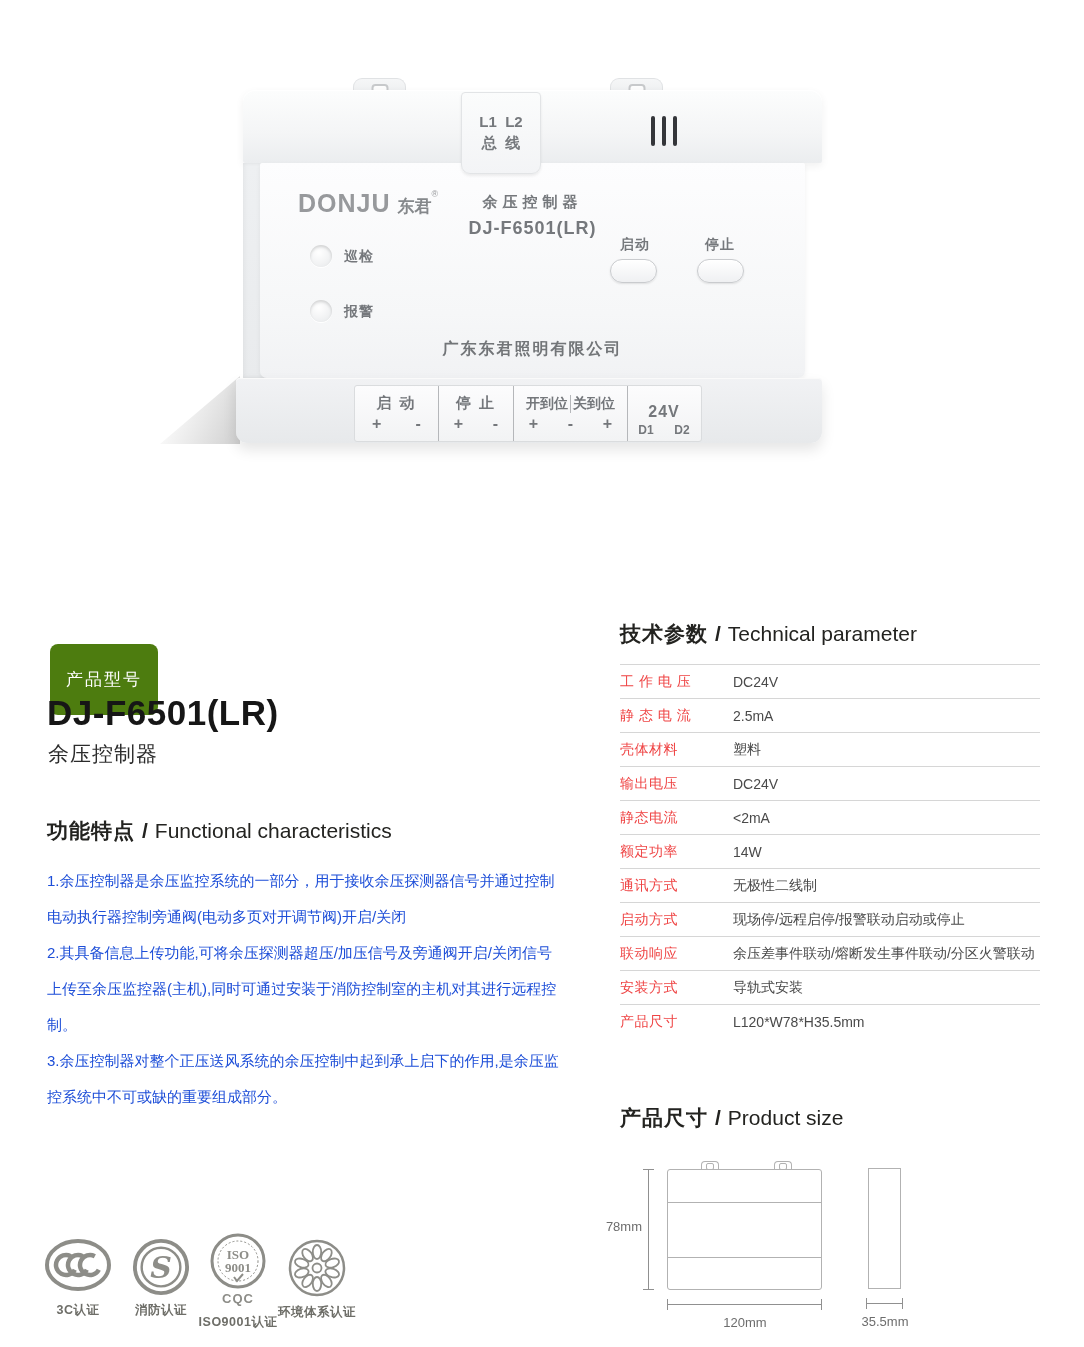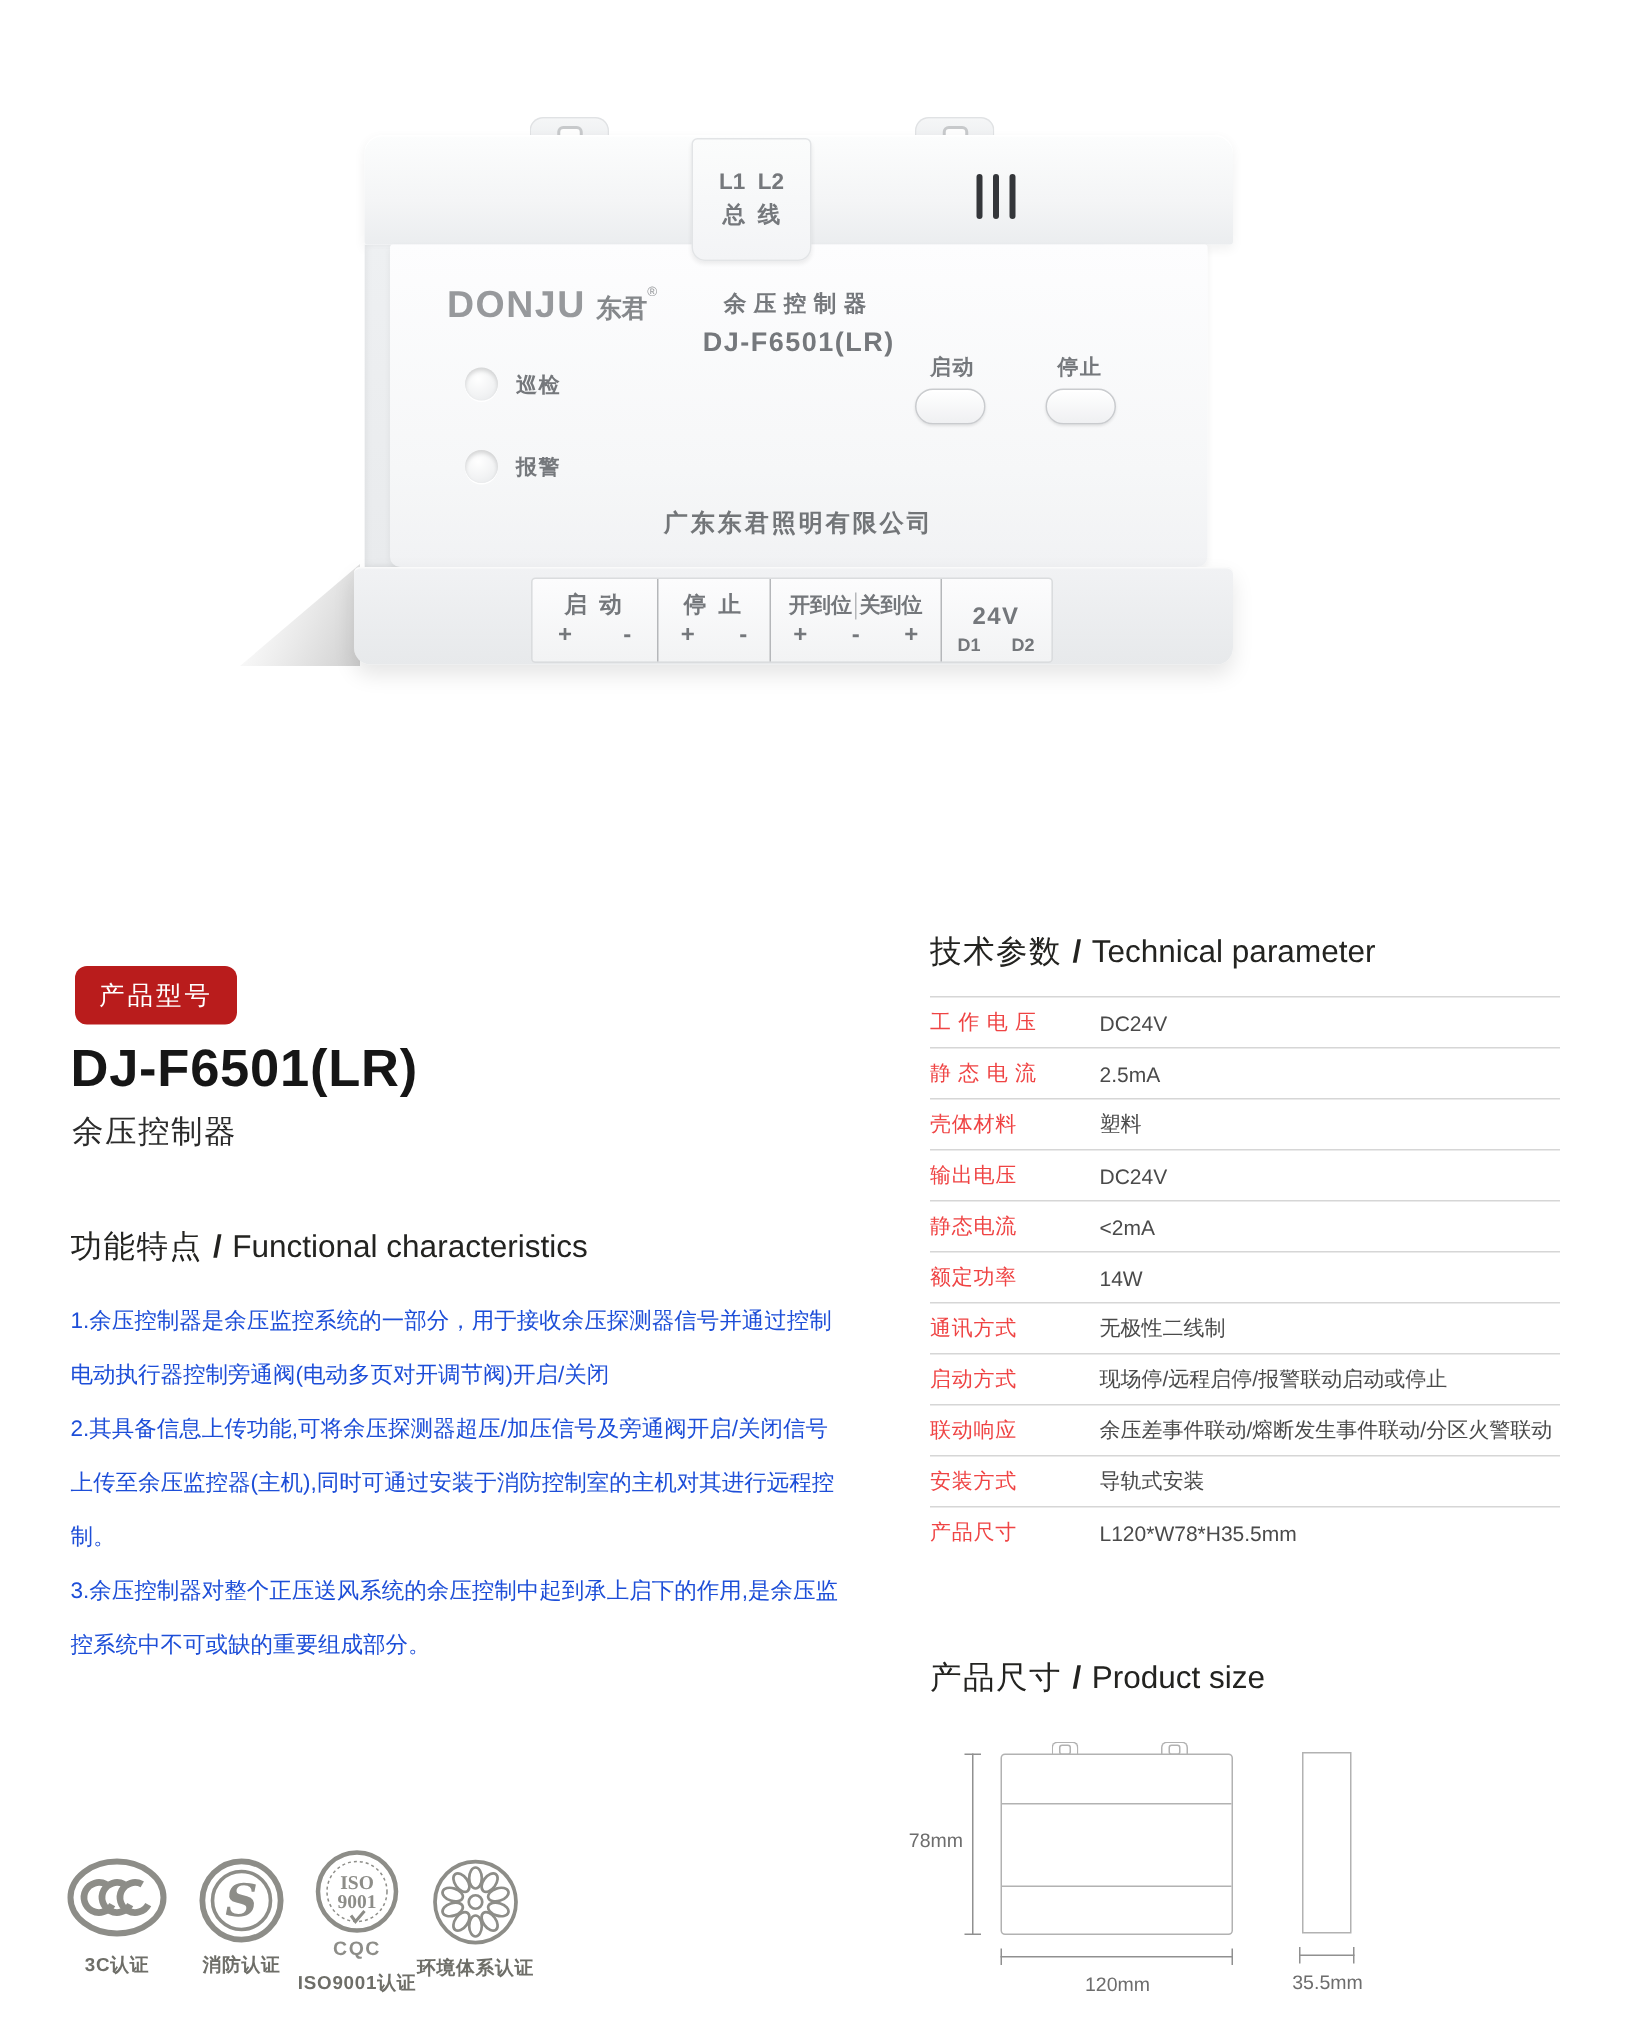--- a/index.html
+++ b/index.html
@@ -65,27 +65,27 @@
   .tg1 { width:83px; } .tg2 { width:75px; } .tg3 { width:114px; } .tg4 { width:73px; }
   .trow1 { display:flex; justify-content:space-around; font-size:15px; font-weight:700; letter-spacing:2px; }
   .trow2 { display:flex; justify-content:space-around; font-size:16px; font-weight:700; margin-top:2px; }
   .tg3 .trow1 { letter-spacing:0; font-size:14px; justify-content:center; align-items:center; }
   .tg3 .trow1 .half + .half { border-left:1px solid #b5b7ba; }
   .tg3 .trow1 .half { padding:0 2px; }
   .tg4 .trow1 { font-size:16px; letter-spacing:1px; justify-content:center;margin-top:13px; }
   .tg4 .trow2 { font-size:12px; font-weight:700; }
 
   
-  .badge { position:absolute; left:50px; top:644px; background:#b91c1c; color:#ffffff;
-    font-size:17px; letter-spacing:2px; padding:8px 16px; border-radius:8px; }
+  .badge { position:absolute; left:50px; top:644px; background:#4d7c0f; color:#ffffff;
+    font-size:17px; letter-spacing:2px; padding:24px 16px; border-radius:8px; }
   .model-title { position:absolute; left:47px; top:693px; font-size:35px; font-weight:800;
     color:#161616; letter-spacing:.5px; }
   .model-sub { position:absolute; left:48px; top:740px; font-size:21px; color:#2b2b2b; letter-spacing:1px; }
   .sec-h { font-size:21px; color:#232320; white-space:nowrap; }
-  .sec-h .zh { font-weight:400; letter-spacing:1px; }
+  .sec-h .zh { font-weight:700; letter-spacing:1px; }
   .sec-h .sep { font-weight:700; margin:0 7px; }
   .sec-h .en { font-weight:500; }
   .features-h { position:absolute; left:47px; top:817px; }
   .features { position:absolute; left:47px; top:863px; width:512px; }
   .features p { font-size:15px; line-height:36px; color:#1d4ed8; }
 
   
   .tech-h { position:absolute; left:620px; top:620px; }
   .tech-table { position:absolute; left:620px; top:664px; width:420px; }
   .trow { display:flex; align-items:center; height:34px; border-top:1px solid #d6d6d6; }

